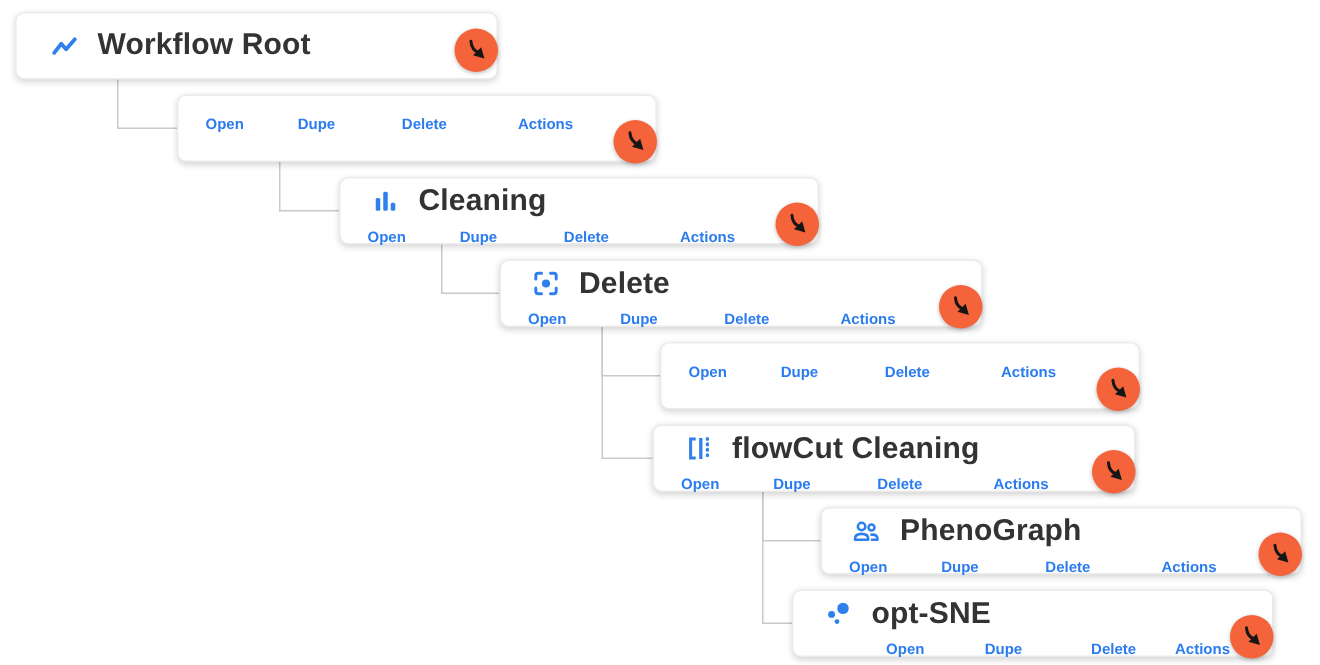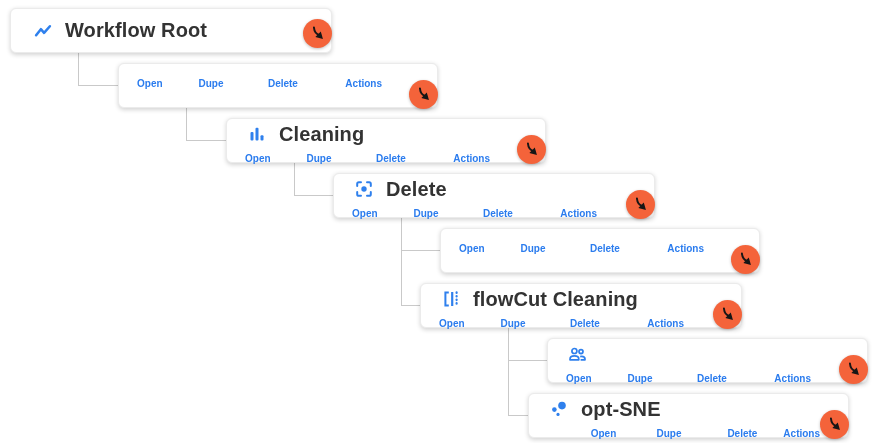--- a/index.html
+++ b/index.html
@@ -160,21 +160,21 @@
      </div>
       <button class="fab">
        <span style="display:flex">
           <svg width="15" height="15" viewBox="0 0 16 16">
      <path d="M4.2 1.6 C4.6 6 6.4 8.6 10 9.7" fill="none" stroke="#161616" stroke-width="2.1" stroke-linecap="round"></path>
      <path d="M13.8 13.8 L5.7 11.6 L11.5 5.8 Z" fill="#161616"></path>
           </svg>
         </span>
      </button>
     </div>
-    <div class="card" style="left: 420px; top: 283px; width: 322px; height: 45px;">
+    <div class="card" style="left: 435px; top: 283px; width: 322px; height: 45px;">
       <div class="title-row">
        <span class="node-icon">
           <svg width="18" height="18" viewBox="0 0 18 18">
       <path d="M6.8 2.6 H3.4 V15.4 H6.8" fill="none" stroke="#2f80ed" stroke-width="2"></path>
       <line x1="10.2" y1="2" x2="10.2" y2="16" stroke="#2f80ed" stroke-width="2.2"></line>
       <line x1="14.6" y1="2.4" x2="14.6" y2="15.6" stroke="#2f80ed" stroke-width="2.2" stroke-linecap="round" stroke-dasharray="0.5 3.1"></line>
           </svg>
         </span>
        <span class="node-title">flowCut Cleaning</span>
      </div>
@@ -198,20 +198,21 @@
        <span class="node-icon">
           <svg width="19" height="19" viewBox="0 0 19 19">
       <g fill="none" stroke="#2f80ed" stroke-width="1.7">
         <circle cx="6.4" cy="6" r="2.5"></circle>
         <circle cx="13" cy="6.6" r="2"></circle>
         <path d="M2 14.8 v-.6 q0-3.3 4.4-3.3 t4.4 3.3 v.6 Z" stroke-linejoin="round"></path>
         <path d="M12.6 14.8 H17 v-.5 q0-2.9-3.4-2.9 -.8 0-1.4.2" stroke-linejoin="round"></path>
       </g>
           </svg>
         </span>
+       <span class="node-title">PhenoGraph</span>
      </div>
       <div class="actions-row">
        <span class="action">Open</span>
        <span class="action">Dupe</span>
        <span class="action">Delete</span>
        <span class="action">Actions</span>
      </div>
       <button class="fab">
        <span style="display:flex">
           <svg width="15" height="15" viewBox="0 0 16 16">

